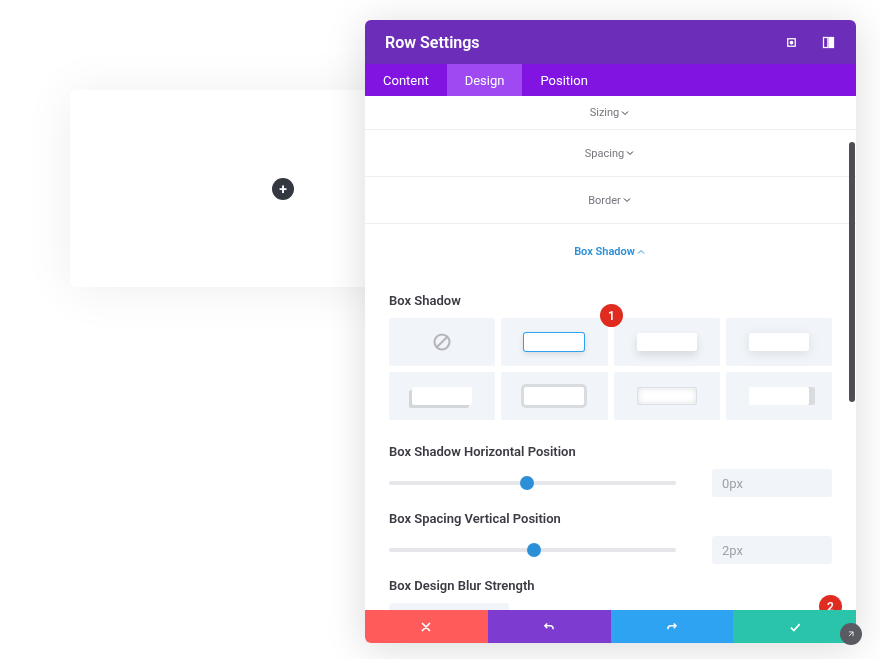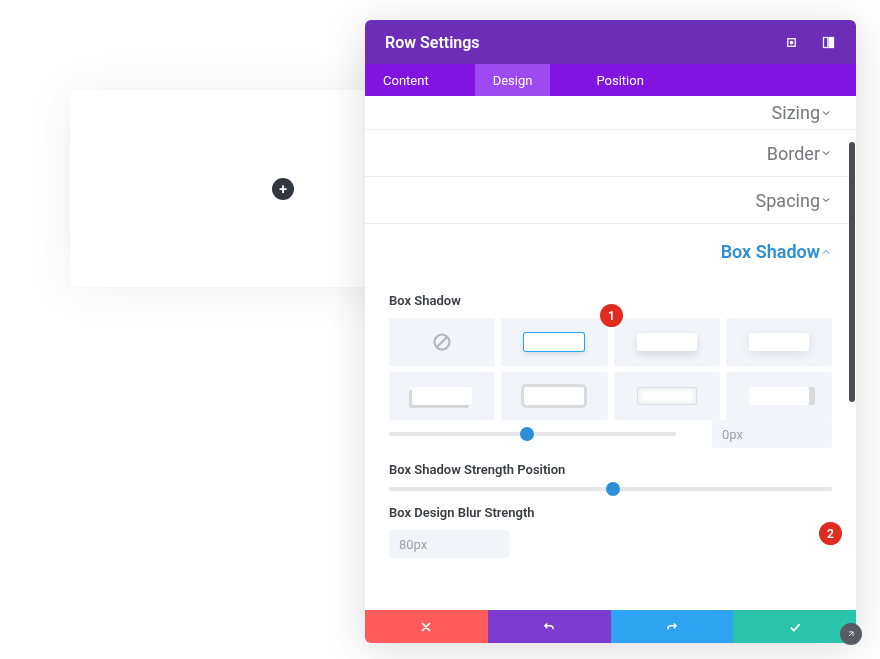--- a/index.html
+++ b/index.html
@@ -74,21 +74,20 @@
     }
     .header-icon {
       width: 15px;
       height: 15px;
       cursor: pointer;
     }
     .tabbar {
       background: #8114e0;
       height: 32px;
       display: flex;
-      gap: 28px;
     }
     .tab {
       padding: 0 18px;
       display: flex;
       align-items: center;
       color: #fff;
       font-size: 13px;
       height: 100%;
       cursor: pointer;
     }
@@ -101,25 +100,25 @@
       position: relative;
     }
     .scroll-inner {
       padding-bottom: 20px;
     }
     .section-row {
       height: 47px;
       border-bottom: 1px solid #eee;
       display: flex;
       align-items: center;
-      justify-content: flex-end;
+      justify-content: center;
       padding: 0 24px;
       cursor: pointer;
       color: #76767e;
-      font-size: 18px;
+      font-size: 11px;
     }
     .section-row.active {
       color: #2c8fd8;
       font-weight: 600;
       height: 55px;
     }
     .chevron {
       width: 12px;
       height: 12px;
       display: flex;
@@ -291,29 +290,29 @@
     <div class="scroll-inner">
       <div class="section-row" style="height:34px">
         <span>Sizing</span>
         <span class="chevron">
           <svg viewBox="0 0 24 24" fill="none" stroke="#333" stroke-width="2">
               <polyline points="6 9 12 15 18 9"></polyline>
             </svg>
         </span>
       </div>
       <div class="section-row">
-        <span>Border</span>
+        <span>Spacing</span>
         <span class="chevron">
           <svg viewBox="0 0 24 24" fill="none" stroke="#333" stroke-width="2">
               <polyline points="6 9 12 15 18 9"></polyline>
             </svg>
         </span>
       </div>
       <div class="section-row">
-        <span>Spacing</span>
+        <span>Border</span>
         <span class="chevron">
           <svg viewBox="0 0 24 24" fill="none" stroke="#333" stroke-width="2">
               <polyline points="6 9 12 15 18 9"></polyline>
             </svg>
         </span>
       </div>
       <div class="section-row active" style="border-bottom:none">
         <span>Box Shadow</span>
         <span class="chevron">
           <svg viewBox="0 0 24 24" fill="none" stroke="#2c8fd8" stroke-width="2">
@@ -349,32 +348,34 @@
               <div class="preset-inner" style="box-shadow:0 0 0 3px rgba(0,0,0,0.10)"></div>
             </div>
           <div class="preset">
               <div class="preset-inner" style="box-shadow:inset 0 0 6px rgba(0,0,0,0.12);border:1px solid #d8e0e8"></div>
             </div>
           <div class="preset">
               <div class="preset-inner" style="box-shadow:6px 0 0 rgba(0,0,0,0.10)"></div>
             </div>
         </div>
 
+        <div class="field-label" style="margin-top:24px">Box Shadow Horizontal Position</div>
         <div class="slider-row">
           <div class="slider-track">
             <div class="slider-thumb" style="left:48%"></div>
           </div>
           <input class="slider-value" value="0px" style="">
         </div>
 
-        <div class="field-label">Box Shadow Strength Position</div>
+        <div class="field-label">Box Spacing Vertical Position</div>
         <div class="slider-row">
           <div class="slider-track">
             <div class="slider-thumb" style="left:50.5%"></div>
           </div>
+          <input class="slider-value" value="2px" style="">
         </div>
 
         <div class="field-label">Box Design Blur Strength</div>
         <div class="slider-row" style="position:relative">
 
           <input class="slider-value" value="80px" style="">
           <div class="red-badge" style="right:-10px; top:-8px">2</div>
         </div>
       </div>
     </div>

